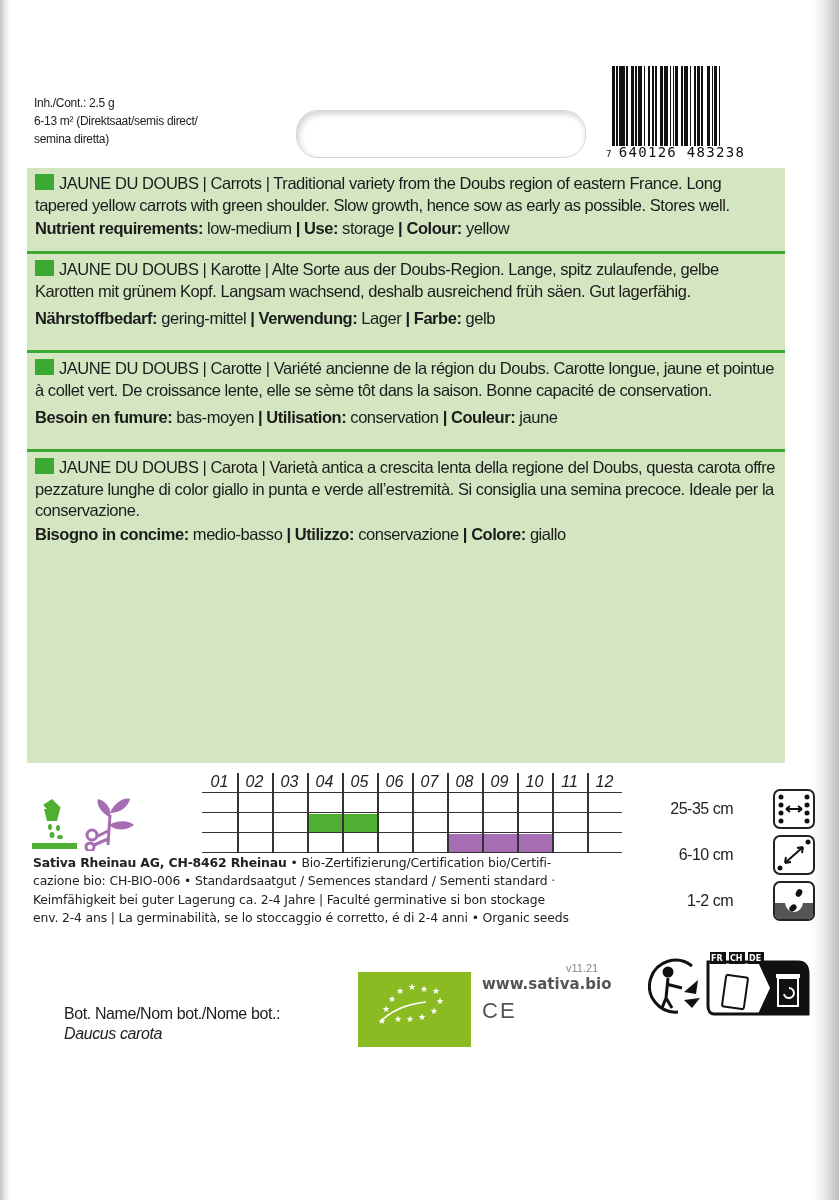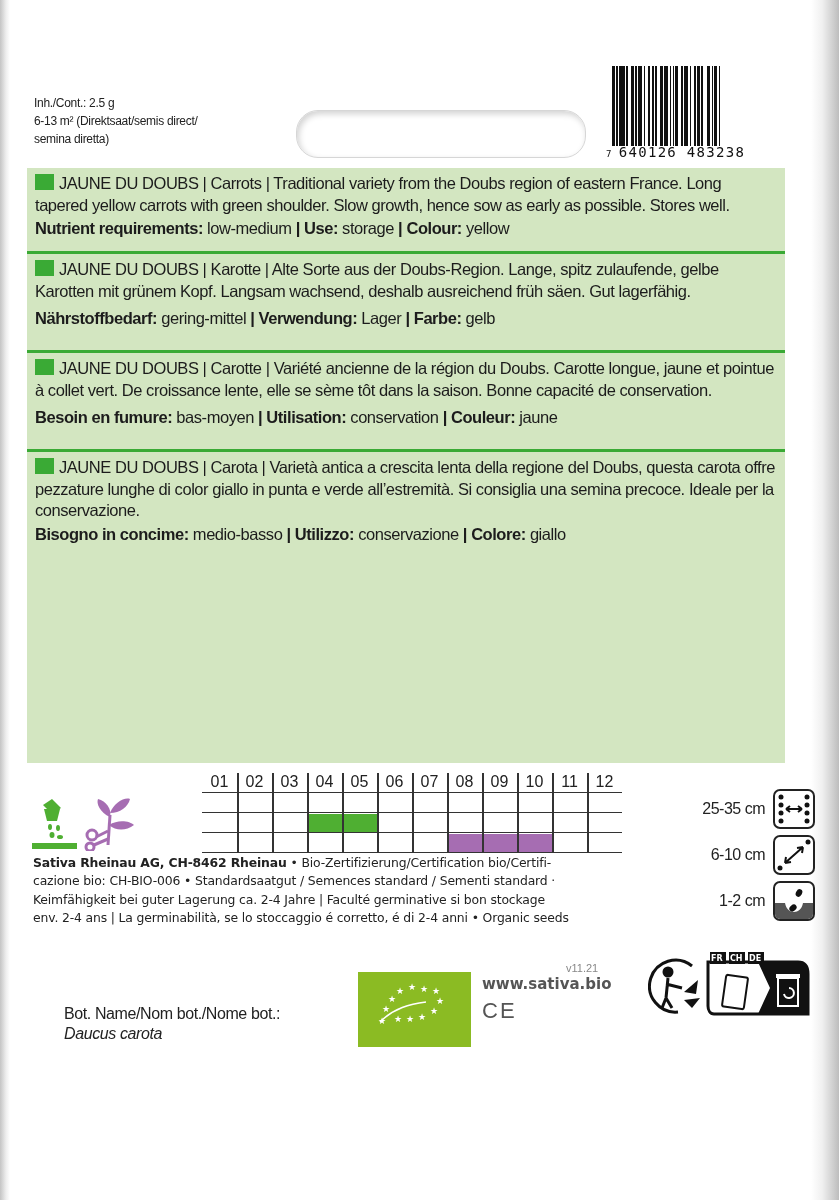--- a/index.html
+++ b/index.html
@@ -26,29 +26,29 @@
   .green-panel { position: absolute; left: 27px; top: 168px; width: 758px; height: 595px; background: #d3e6c1; }
   .section { padding: 5px 8px 5px 8px; font-size: 16.5px; line-height: 21.5px; letter-spacing: -0.45px; color: #1c1c1c; }
   .section + .section { border-top: 3px solid #3aaa35; }
   .sq { display: inline-block; width: 19px; height: 16px; background: #3aaa35; vertical-align: -1px; margin-right: 5px; }
   .section b { font-weight: bold; }
   .section .specs { margin-top: 2px; }
 
   .icons-left { position: absolute; left: 30px; top: 795px; width: 110px; height: 56px; }
 
   .calendar { position: absolute; left: 202px; top: 772px; width: 420px; }
-  .cal-head { display: flex; height: 20px; }
+  .cal-head { display: flex; height: 20px; font-style: italic; }
   .cal-head span { flex: 1; text-align: center; font-size: 16px; line-height: 20px; color: #222; position: relative; }
   .cal-grid { position: relative; height: 60px; border-top: 1.5px solid #333; }
   .cal-row { position: absolute; left: 0; right: 0; height: 20px; border-bottom: 1.5px solid #333; }
   .cal-vline { position: absolute; top: -20px; bottom: 0; width: 1.5px; background: #333; }
   .cal-cell-fill { position: absolute; height: 18px; }
 
   .spacing { position: absolute; left: 670px; top: 786px; width: 145px; }
-  .sp-row { display: flex; align-items: center; justify-content: flex-end; height: 46px; }
+  .sp-row { display: flex; align-items: center; justify-content: flex-end; height: 46px; gap: 32px; }
   .sp-row span { font-size: 16px; letter-spacing: -0.5px; margin-right: 8px; color: #222; }
   .sp-icon { width: 42px; height: 40px; border: 2px solid #222; border-radius: 7px; position: relative; overflow: hidden; }
 
   .legal { position: absolute; left: 33px; top: 854px; width: 600px; font-family: "DejaVu Sans", sans-serif;
     font-size: 12.4px; line-height: 18.3px; color: #222; letter-spacing: -0.15px; }
   .legal b { font-weight: bold; }
 
   .eu-logo { position: absolute; left: 358px; top: 972px; width: 113px; height: 75px; background: #8bbb23; }
   .website { position: absolute; left: 482px; top: 975px; font-family: "DejaVu Sans", sans-serif; font-weight: bold;
     font-size: 15px; color: #555; }

